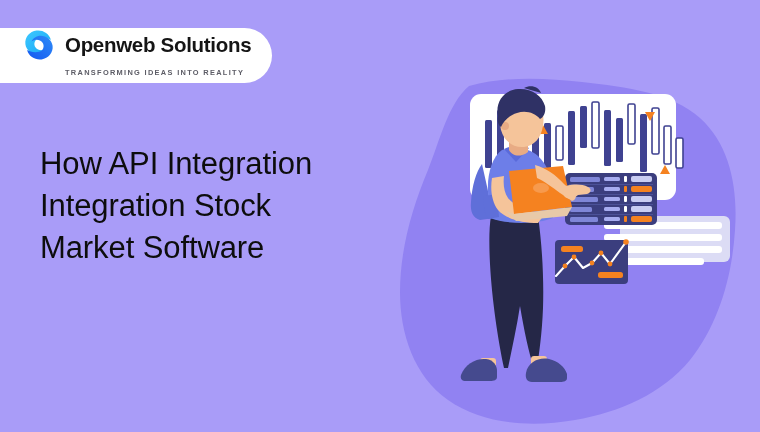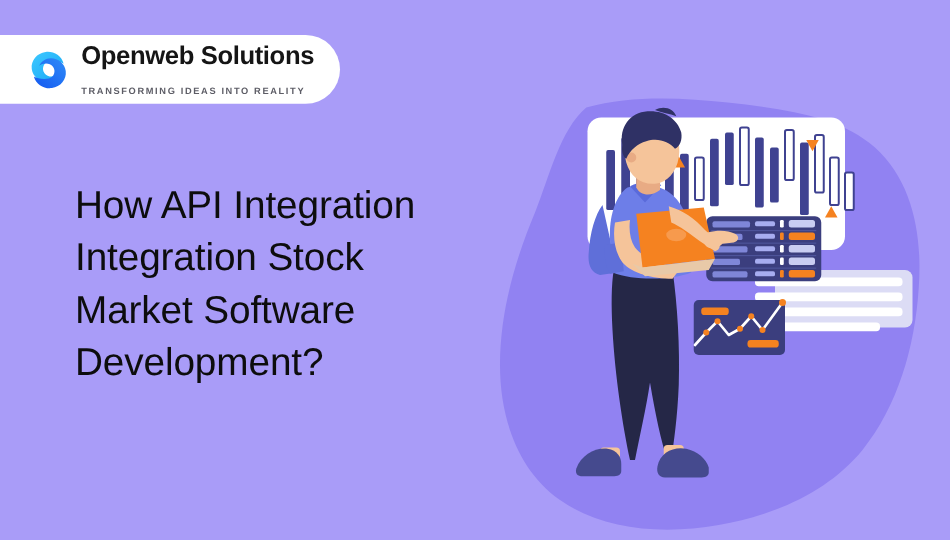--- a/index.html
+++ b/index.html
@@ -25,21 +25,20 @@
 
   
   .logo-card {
     position:absolute;
     left:0; top:28px;
     width:272px; height:55px;
     background:#ffffff;
     border-top-right-radius:28px;
     border-bottom-right-radius:28px;
     display:flex;
-    align-items:center;
     padding-left:22px;
     z-index:8;
   }
   .logo-mark {
     width:34px; height:34px;
     flex:0 0 34px;
     margin-right:9px;
     display:block;
   }
   .logo-text-wrap { display:flex; flex-direction:column; justify-content:center; }
@@ -56,21 +55,21 @@
     font-weight:bold;
     color:#5d5d66;
     letter-spacing:1.32px;
     margin-top:13px;
     white-space:nowrap;
   }
 
   
   .headline {
     position:absolute;
-    left:60px; top:143px;
+    left:40px; top:143px;
     width:345px;
     z-index:7;
     font-size:31px;
     line-height:1.36;
     color:#0d0d0d;
     font-weight:400;
     letter-spacing:-0.1px;
   }
   .headline b { font-weight:normal; }
 
@@ -299,16 +298,15 @@
     <div class="logo-text-wrap">
       <div class="logo-name">Openweb Solutions</div>
       <div class="logo-tagline">TRANSFORMING IDEAS INTO REALITY</div>
     </div>
   </div>
 
   <h1 class="headline">
     <span>How API Integration</span><br>
     <span>Integration </span><b>Stock</b><br>
     <b>Market</b><span> Software</span><br>
-    <span>Development?</span>
   </h1>
 
 </div>
 
 </body></html>

